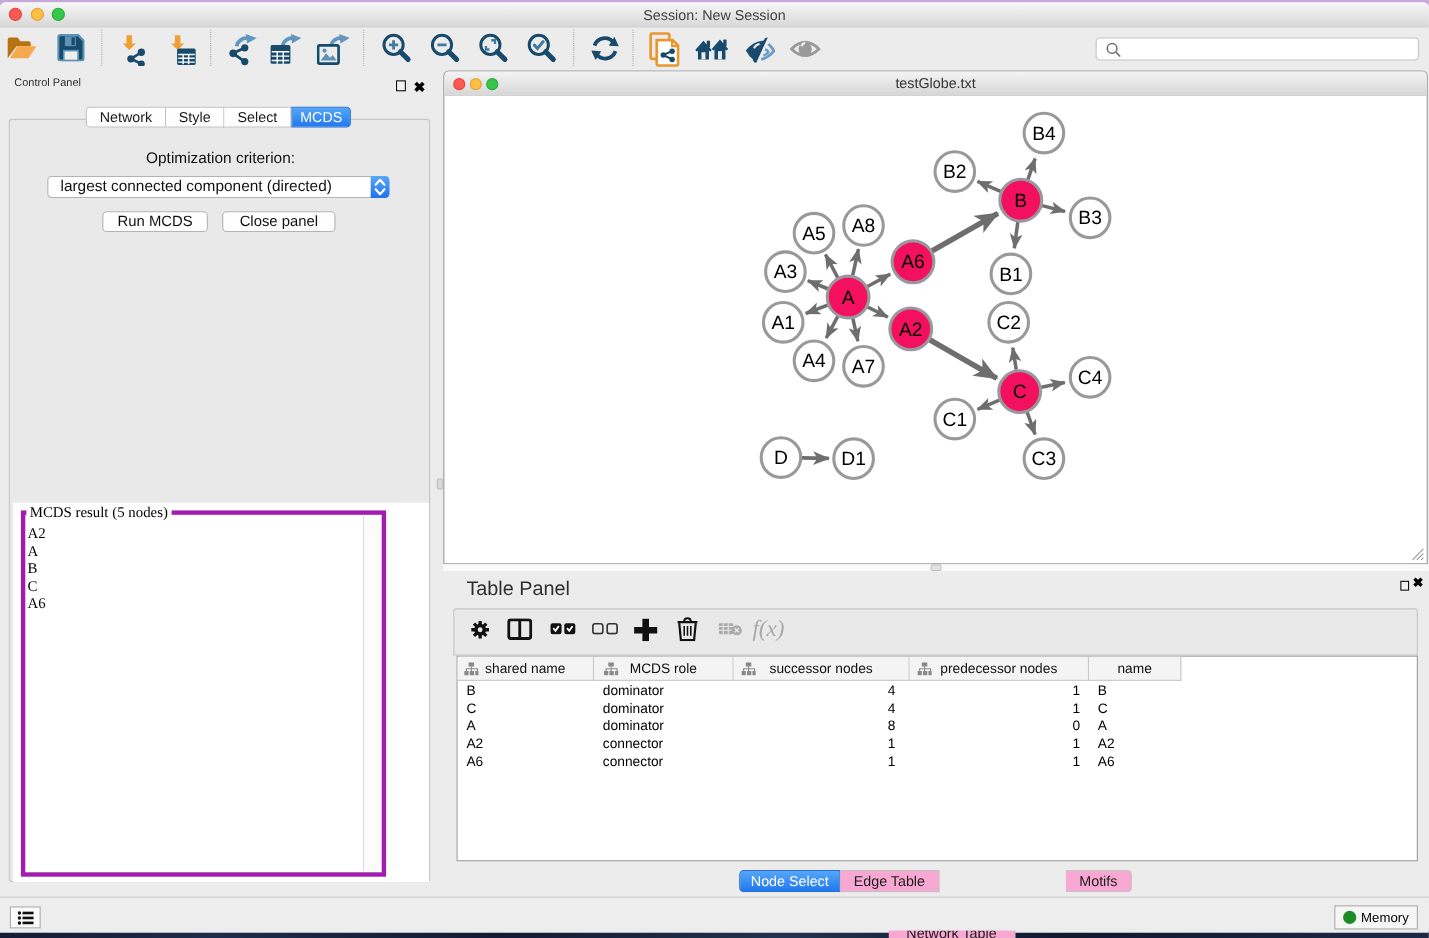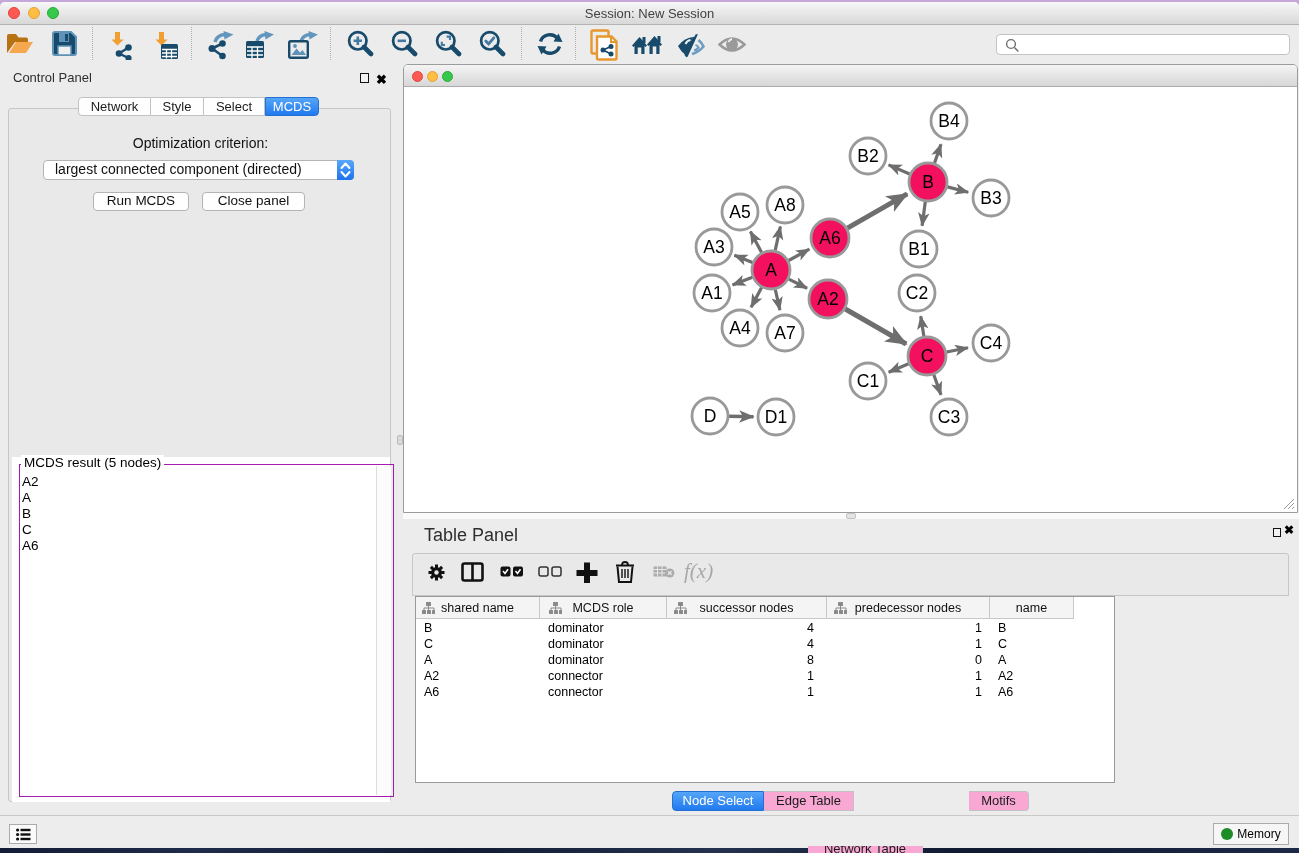--- a/index.html
+++ b/index.html
@@ -19,21 +19,21 @@
 #tly { left:28px; background:#FDBE41; border:0.5px solid #E1A33A; }
 #tlg { left:47px; background:#35C84A; border:0.5px solid #2CA83C; }
 #wtitle { left:0; top:4px; width:1299px; text-align:center; font-size:13px; color:#424242; }
 
 #toolbar { left:0; top:22px; width:1299px; height:40px; }
 .tsep { position:absolute; top:3px; height:33px; width:0; border-left:1px dotted #ADADAD; }
 .ticon { position:absolute; top:7px; }
 #searchbox { position:absolute; left:996px; top:10px; width:294px; height:21px; background:#fff;
   border:1px solid #C3C3C3; border-radius:4px; }
 
-#cpTitle { left:13px; top:68px; font-size:13px; color:#2E2E2E; }
+#cpTitle { left:13px; top:68px; font-size:10px; color:#2E2E2E; }
 #cpFloat { left:360px; top:71px; width:9px; height:10px; border:1.8px solid #111; background:#F2F2F2; }
 #cpClose { left:376px; top:70px; font-size:13px; color:#000; font-weight:bold; }
 #cpPanel { left:8px; top:106px; width:383px; height:694px; background:#E9E9E9;
   border:1px solid #C6C6C6; border-radius:3px; }
 .cptab { position:absolute; top:-12px; height:19px; background:#FEFEFE; border:1px solid #C2C2C2;
   font-size:13px; color:#1B1B1B; text-align:center; line-height:17px; }
 #tabNetwork { left:69px; width:73px; border-radius:4px 0 0 4px; }
 #tabStyle { left:142px; width:53px; border-left:none; }
 #tabSelect { left:195px; width:61px; border-left:none; }
 #tabMCDS { left:256px; width:54px; border-radius:0 4px 4px 0; border-color:#2270D3;
@@ -41,21 +41,21 @@
 #optLabel { left:0; top:26px; width:383px; text-align:center; font-size:14px; color:#111; }
 #dropdown { left:34px; top:51px; width:311px; height:20px; background:#fff; border:1px solid #B4B4B4;
   border-radius:4px; font-size:14px; color:#111; line-height:16px; padding-left:11px; }
 #ddBtn { position:absolute; right:-1px; top:-1px; width:17px; height:20px; border-radius:0 4px 4px 0;
   background:linear-gradient(#57A8F9,#1D72EE); }
 .btn { position:absolute; top:83px; height:19px; background:#FEFEFE; border:1px solid #B4B4B4;
   border-radius:4px; font-size:13.5px; color:#111; text-align:center; line-height:16px; }
 #btnRun { left:84px; width:96px; }
 #btnClose { left:193px; width:103px; }
 #resultWrap { left:3px; top:348px; width:378px; height:345px; background:#fff; }
-#groupbox { position:absolute; left:7px; top:7px; width:375px; height:333px; border:1px solid #a21caf; }
+#groupbox { position:absolute; left:7px; top:7px; width:332px; height:333px; border:4px solid #a21caf;font-family:Liberation Serif, serif; }
 #gbTitle { position:absolute; left:1px; top:-10px; background:#fff; padding:0 3px; font-size:13.5px; color:#000; }
 #gbList { position:absolute; left:0px; top:9px; font-size:13.5px; color:#000; line-height:16px; padding-left:2px; }
 #gbScroll { position:absolute; right:2px; top:1px; bottom:1px; width:15px; background:#FCFCFC;
   border-left:1px solid #DCDCDC; }
 
 #netwin { left:403px; top:62px; width:895px; height:449px; background:#fff;
   border:1px solid #9C9C9C; border-radius:5px 5px 0 0; }
 #netTitle { position:absolute; left:0; top:0; width:893px; height:22px; border-radius:4px 4px 0 0;
   background:linear-gradient(#F4F4F4,#D7D7D7); border-bottom:1px solid #ACACAC; }
 .ntl { position:absolute; top:5.5px; width:11px; height:11px; border-radius:50%; }
@@ -70,21 +70,21 @@
 #grip { position:absolute; right:2px; bottom:2px; width:12px; height:12px; }
 #splitH { left:397px; top:433px; width:6px; height:10px; background:#D8D8D8; border:1px solid #BDBDBD; border-radius:2px; }
 #splitVstrip { left:403px; top:511px; width:896px; height:6px; background:#FAFAFA; }
 #splitV { left:846px; top:511px; width:10px; height:6px; background:#E4E4E4; border:1px solid #C2C2C2; border-radius:2px; }
 
 #tpTitle { left:424px; top:523px; font-size:18px; color:#2E2E2E; }
 #tpFloat { left:1273px; top:526px; width:8px; height:9px; border:1.6px solid #111; background:#F2F2F2; }
 #tpClose { left:1284px; top:521px; font-size:12px; color:#000; font-weight:bold; }
 #tpToolbar { left:412px; top:551px; width:877px; height:43px; background:#E9E9E9;
   border:1px solid #C6C6C6; border-radius:3px 3px 0 0; }
-#tpTable { left:415px; top:594px; width:700px; height:187px; background:#fff; border:1px solid #9A9A9A; }
+#tpTable { left:415px; top:594px; width:874px; height:187px; background:#fff; border:1px solid #9A9A9A; }
 .th { position:absolute; top:0; height:22px; background:#F4F4F4; border-right:1px solid #C8C8C8;
   border-bottom:1px solid #C8C8C8; font-size:12.5px; color:#111; text-align:center; line-height:22px; }
 .trow { position:absolute; font-size:12.5px; color:#000; }
 
 .btab { position:absolute; top:789px; height:20px; background:#f9a8d4; border:1px solid #C2C2C2;
   font-size:13px; color:#1B1B1B; text-align:center; line-height:18px; }
 #btNode { left:672px; width:92px; border-radius:4px 0 0 4px; border-color:#2270D3;
   background:linear-gradient(#55A6F8,#2179EF); color:#fff; }
 #btEdge { left:764px; width:90px; border-left:none; }
 #btNet { left:808px; width:115px; border-left:none;margin-top:48px; }
@@ -247,20 +247,21 @@
         <div id="gbList">A2<br>A<br>B<br>C<br>A6</div>
         <div id="gbScroll"></div>
       </div>
     </div>
   </div>
   <div class="abs" id="netwin">
     <div id="netTitle">
       <span class="ntl" id="ntlr"></span>
         <span class="ntl" id="ntly"></span>
         <span class="ntl" id="ntlg"></span>
+      <div id="ntText">testGlobe.txt</div>
     </div>
     <svg id="graph" width="893" height="426" viewBox="0 0 893 426">
 <defs>
 <marker id="ah" markerWidth="5" markerHeight="4.6" refX="4.1" refY="1.8" orient="auto" markerUnits="strokeWidth">
 <path d="M0,0 L4.4,1.8 L0,3.6 L1.1,1.8 z" fill="#6E6E6E"></path>
 </marker>
 </defs>
 <g>
 <line x1="357.6" y1="166.4" x2="346.4" y2="145.4" stroke-width="3.2" marker-end="url(#ah)"></line>
 <line x1="371.2" y1="164.4" x2="376.4" y2="140.5" stroke-width="3.2" marker-end="url(#ah)"></line>

